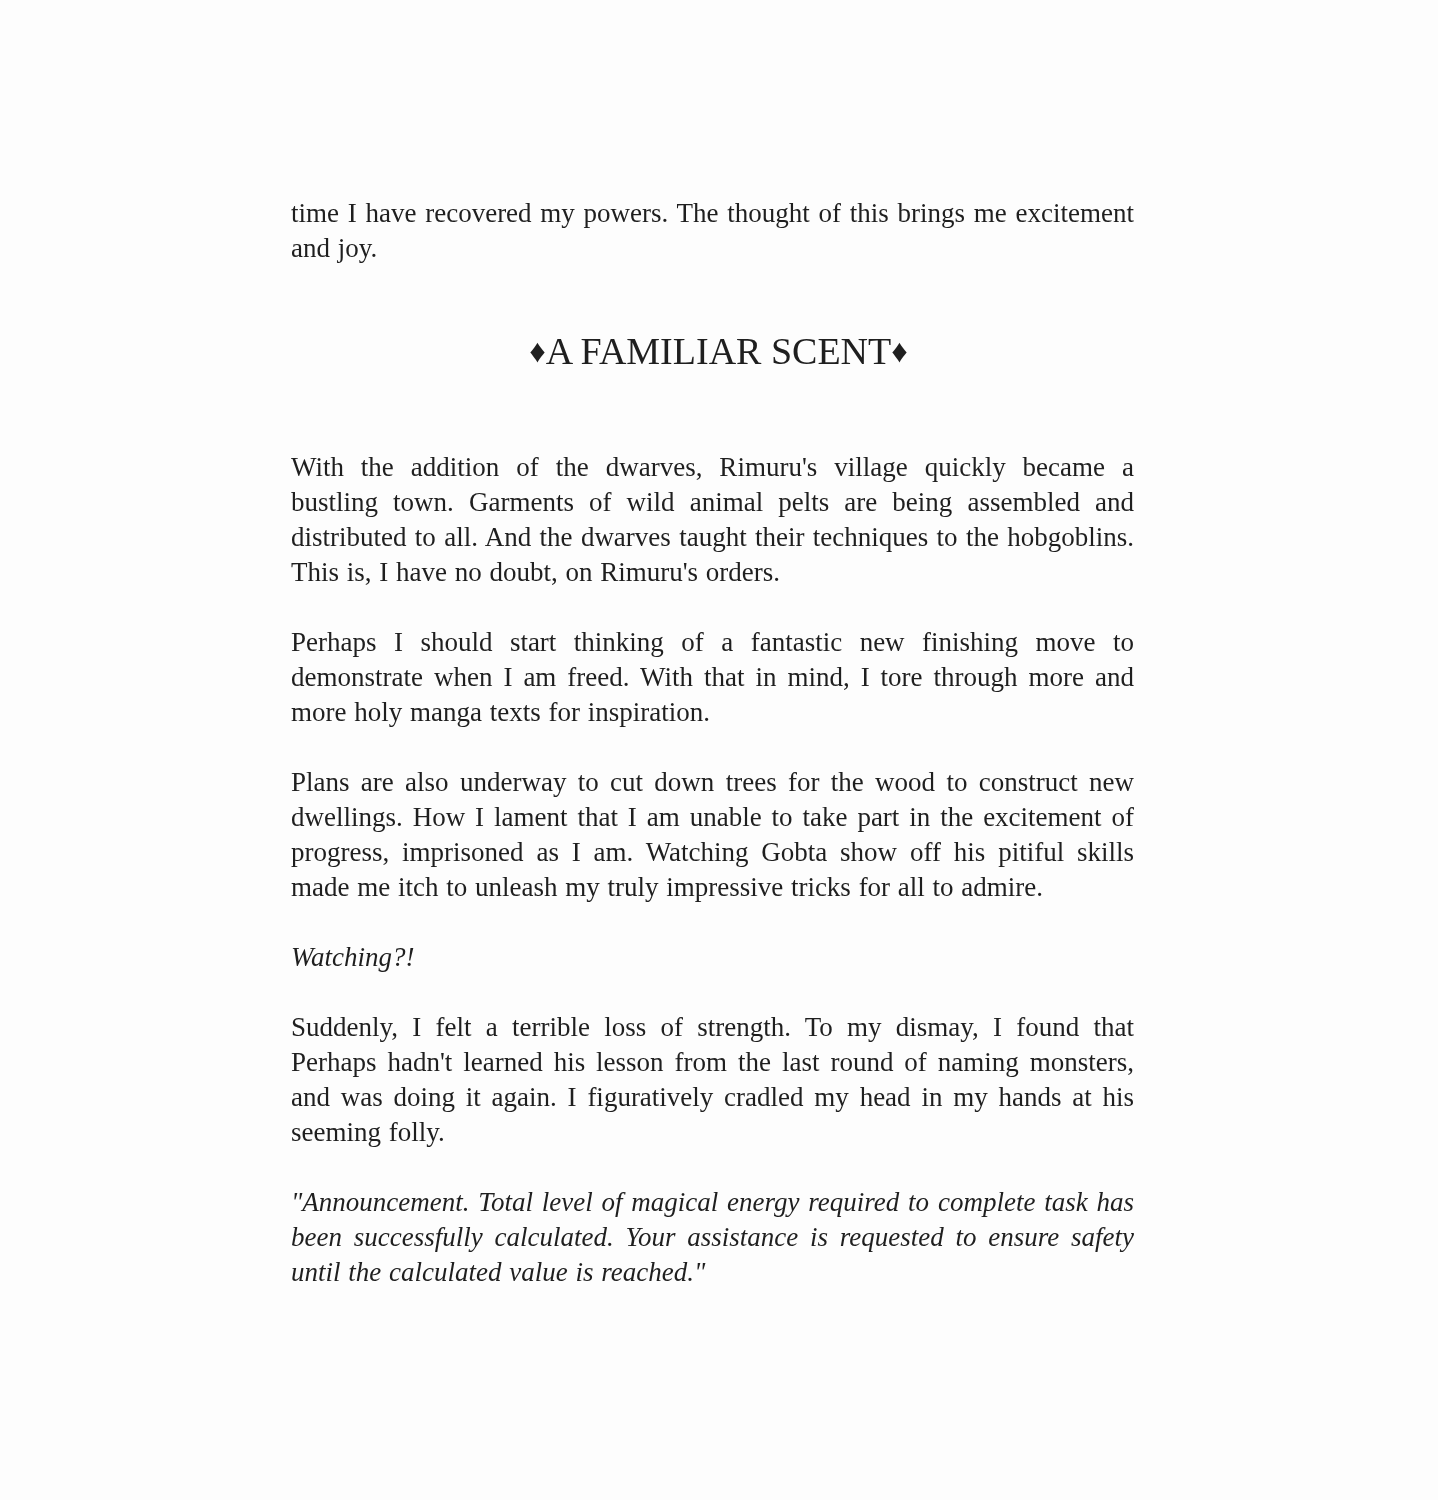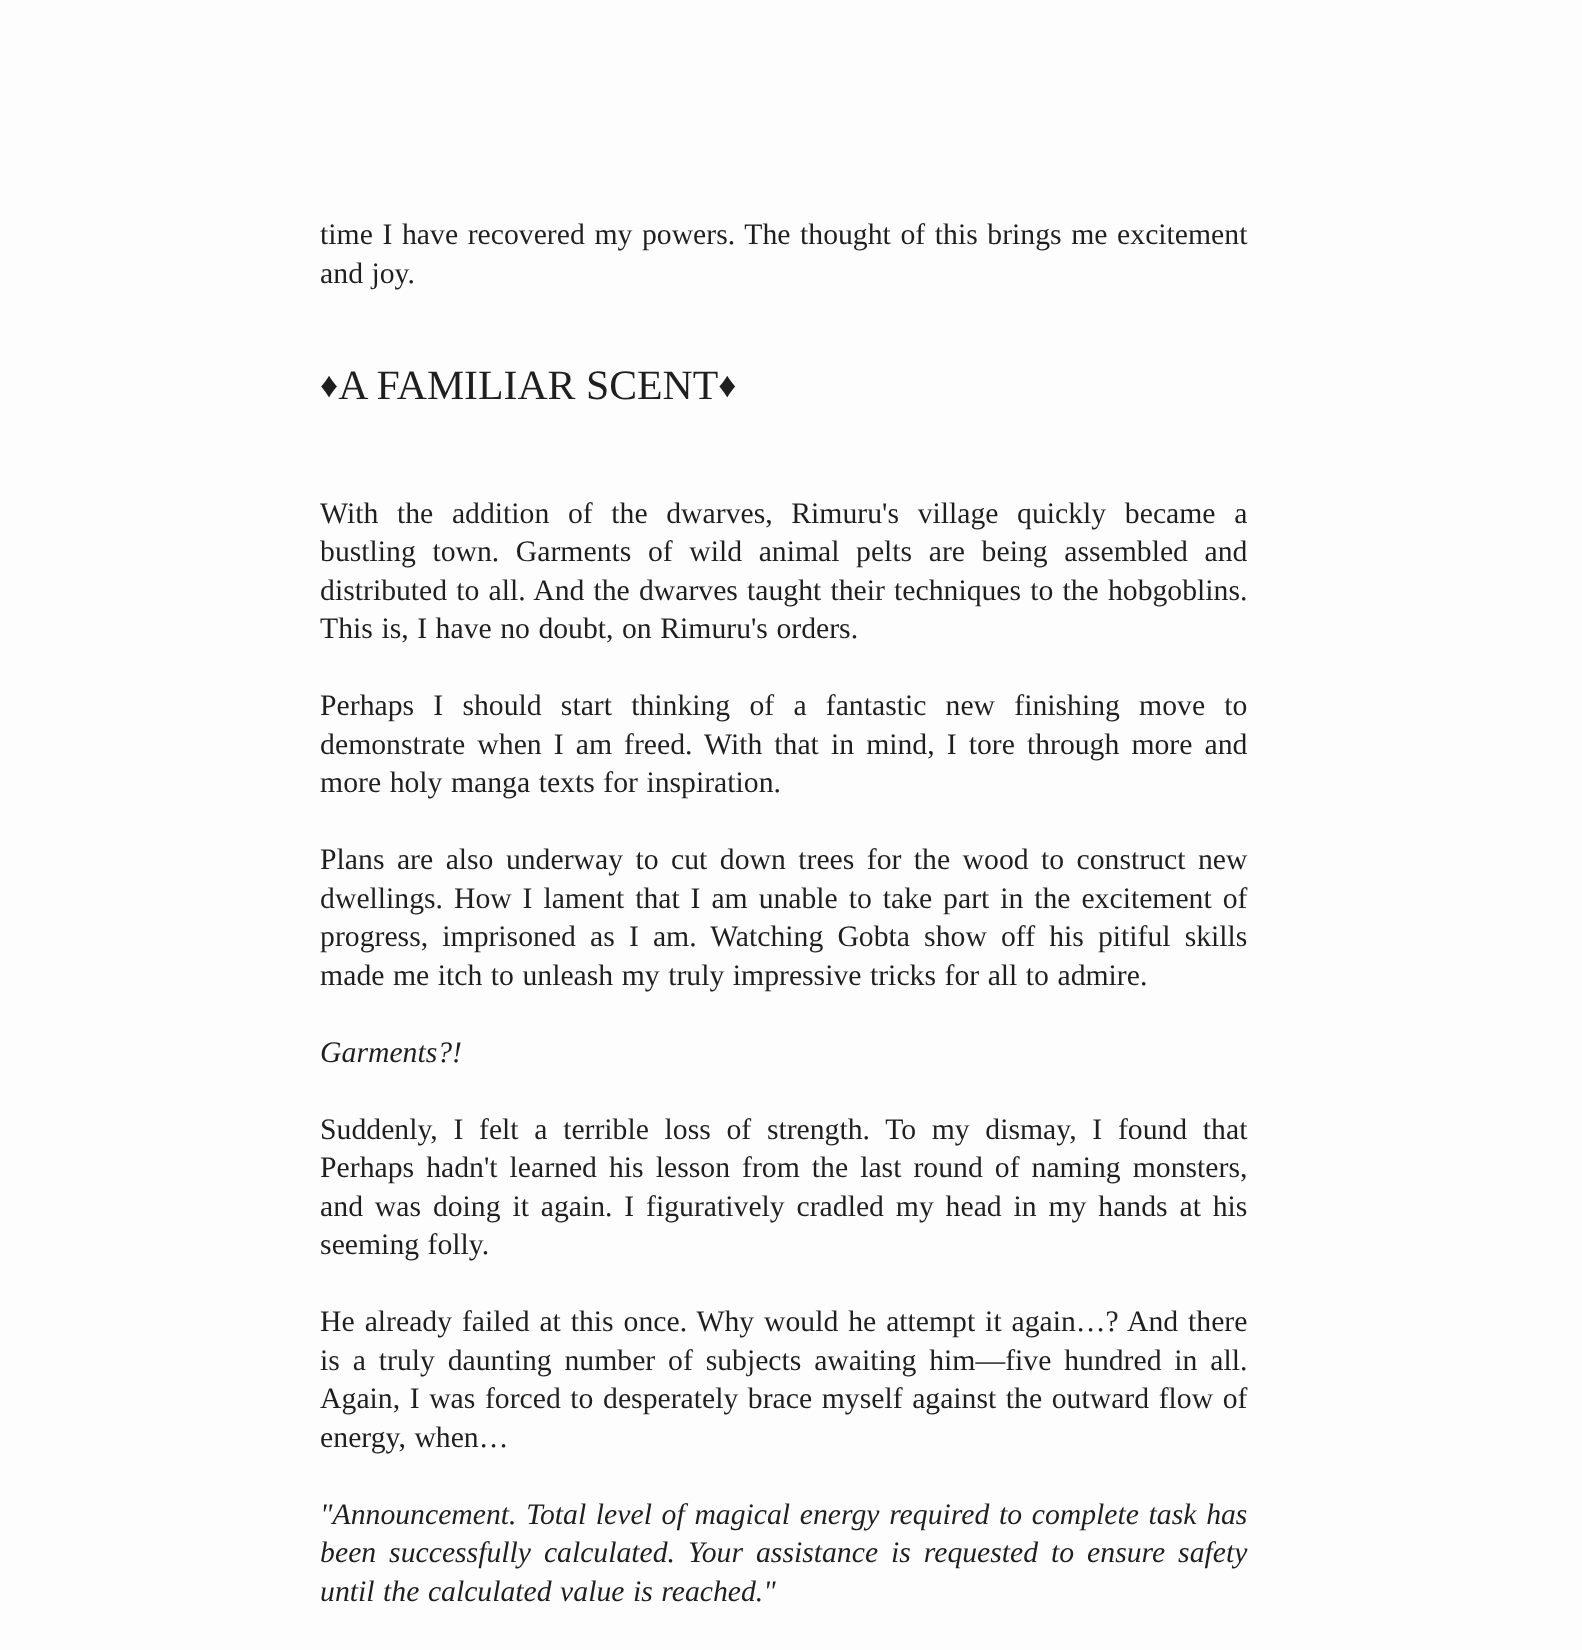--- a/index.html
+++ b/index.html
@@ -33,21 +33,21 @@
   }
   .para.italic {
     font-style: italic;
   }
   .chapter-heading {
     font-family: "Liberation Serif", "DejaVu Serif", serif;
     font-weight: normal;
     font-size: 38px;
     line-height: 50px;
     color: var(--text-color);
-    text-align: left;
+    text-align: center;
     margin: 60px 0 72px 0;
   }
   .diamond {
     font-size: 0.85em;
     position: relative;
     top: -2px;
     font-style: normal;
   }
 </style>
 </head>
@@ -58,21 +58,20 @@
   <p class="para">time I have recovered my powers. The thought of this brings me excitement and joy.</p>
 
   <h2 class="chapter-heading"><span class="diamond">♦</span><span>A FAMILIAR SCENT</span><span class="diamond">♦</span></h2>
 
   <p class="para">With the addition of the dwarves, Rimuru's village quickly became a bustling town. Garments of wild animal pelts are being assembled and distributed to all. And the dwarves taught their techniques to the hobgoblins. This is, I have no doubt, on Rimuru's orders.</p>
 
   <p class="para">Perhaps I should start thinking of a fantastic new finishing move to demonstrate when I am freed. With that in mind, I tore through more and more holy manga texts for inspiration.</p>
 
   <p class="para">Plans are also underway to cut down trees for the wood to construct new dwellings. How I lament that I am unable to take part in the excitement of progress, imprisoned as I am. Watching Gobta show off his pitiful skills made me itch to unleash my truly impressive tricks for all to admire.</p>
 
-  <p class="para italic">Garments?!</p>
+  <p class="para italic">Watching?!</p>
 
   <p class="para">Suddenly, I felt a terrible loss of strength. To my dismay, I found that Perhaps hadn't learned his lesson from the last round of naming monsters, and was doing it again. I figuratively cradled my head in my hands at his seeming folly.</p>
 
-  <p class="para">He already failed at this once. Why would he attempt it again…? And there is a truly daunting number of subjects awaiting him—five hundred in all. Again, I was forced to desperately brace myself against the outward flow of energy, when…</p>
 
   <p class="para italic">"Announcement. Total level of magical energy required to complete task has been successfully calculated. Your assistance is requested to ensure safety until the calculated value is reached."</p>
 
 </div>
 
 </body></html>

